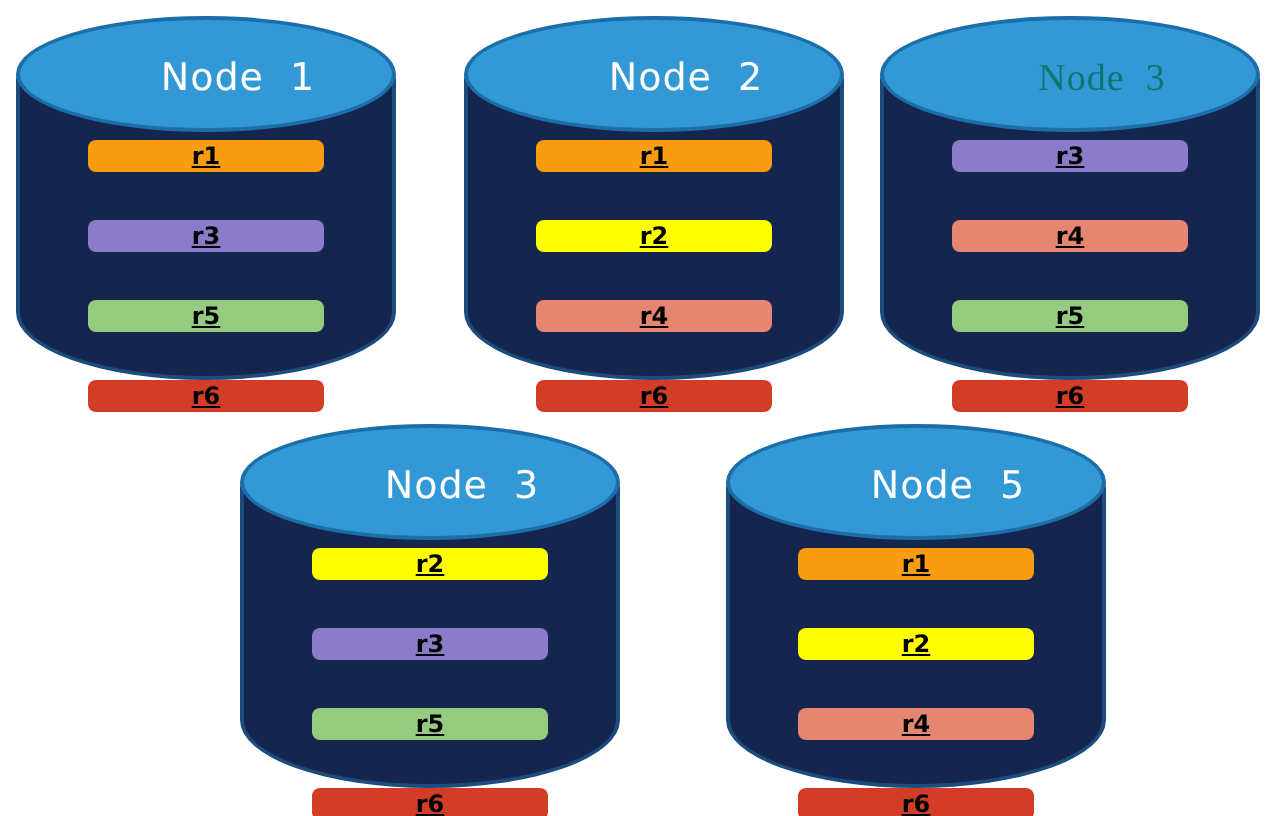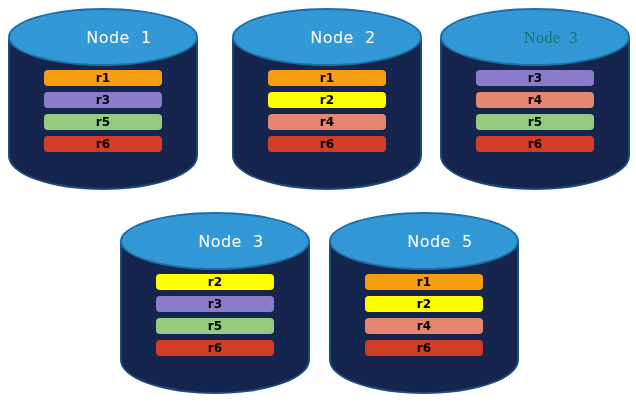--- a/index.html
+++ b/index.html
@@ -53,46 +53,47 @@
     border-radius: 50%;
   }
 
   .node-label {
     position: absolute;
     left: 0;
     top: 22px;
     width: 222px;
     text-align: center;
     color: #ffffff;
-    font-size: 16px;
+    font-size: 19px;
     letter-spacing: 0.5px;
     white-space: pre;
     line-height: 1;
     pointer-events: none;
   }
 
   .replicas {
     position: absolute;
     left: 0;
     top: 62px;
     width: 190px;
   }
 
   .replica {
     position: relative;
     width: 118px;
     height: 16px;
-    margin: 0 auto 6px auto;
+    margin: 0 auto 24px auto;
     border-radius: 4px;
     color: #000000;
     font-size: 12px;
     font-weight: bold;
     text-align: center;
     line-height: 16px;
     box-sizing: border-box;
+    text-decoration: underline;
   }
   .replica:last-child { margin-bottom: 0; }
 </style>
 </head>
 <body>
 
 <div id="diagram">
     <div class="node" style="left: 8px; top: 8px;">
       <div class="cyl-body" style="background: rgb(21, 37, 77); border-color: rgb(28, 75, 125);"></div>
       <div class="cyl-top" style="background: rgb(51, 153, 214); border-color: rgb(28, 110, 168);"></div>
@@ -130,21 +131,21 @@
       <div class="cyl-body" style="background: rgb(21, 37, 77); border-color: rgb(28, 75, 125);"></div>
       <div class="cyl-top" style="background: rgb(51, 153, 214); border-color: rgb(28, 110, 168);"></div>
       <div class="node-label" style="color: rgb(255, 255, 255);">Node  3</div>
       <div class="replicas">
         <div class="replica" style="background: rgb(255, 255, 0);">r2</div>
         <div class="replica" style="background: rgb(138, 124, 200);">r3</div>
         <div class="replica" style="background: rgb(148, 203, 126);">r5</div>
         <div class="replica" style="background: rgb(211, 60, 38);">r6</div>
       </div>
     </div>
-    <div class="node" style="left: 329px; top: 212px; padding-left: 46px;">
+    <div class="node" style="left: 363px; top: 212px; padding-left: 46px;">
       <div class="cyl-body" style="background: rgb(21, 37, 77); border-color: rgb(28, 75, 125);"></div>
       <div class="cyl-top" style="background: rgb(51, 153, 214); border-color: rgb(28, 110, 168);"></div>
       <div class="node-label" style="color: rgb(255, 255, 255);">Node  5</div>
       <div class="replicas">
         <div class="replica" style="background: rgb(248, 156, 17);">r1</div>
         <div class="replica" style="background: rgb(255, 255, 0);">r2</div>
         <div class="replica" style="background: rgb(229, 134, 112);">r4</div>
         <div class="replica" style="background: rgb(211, 60, 38);">r6</div>
       </div>
     </div>

